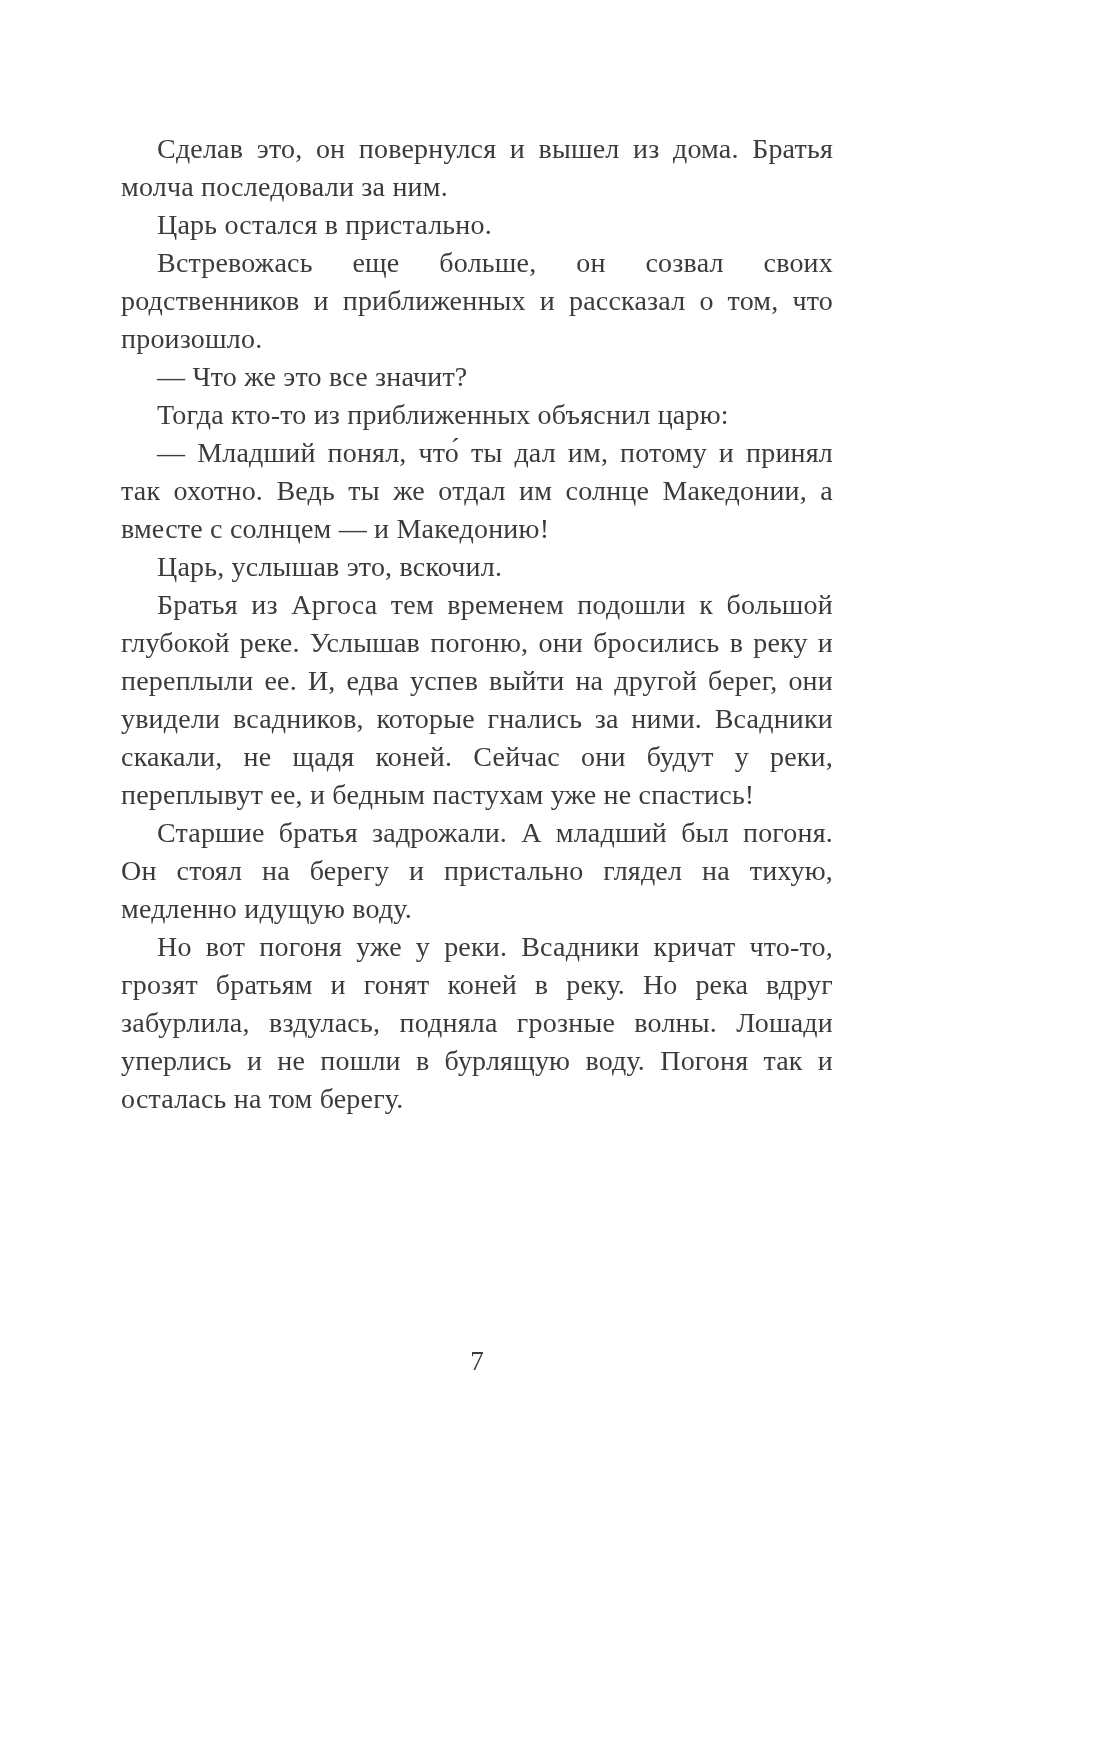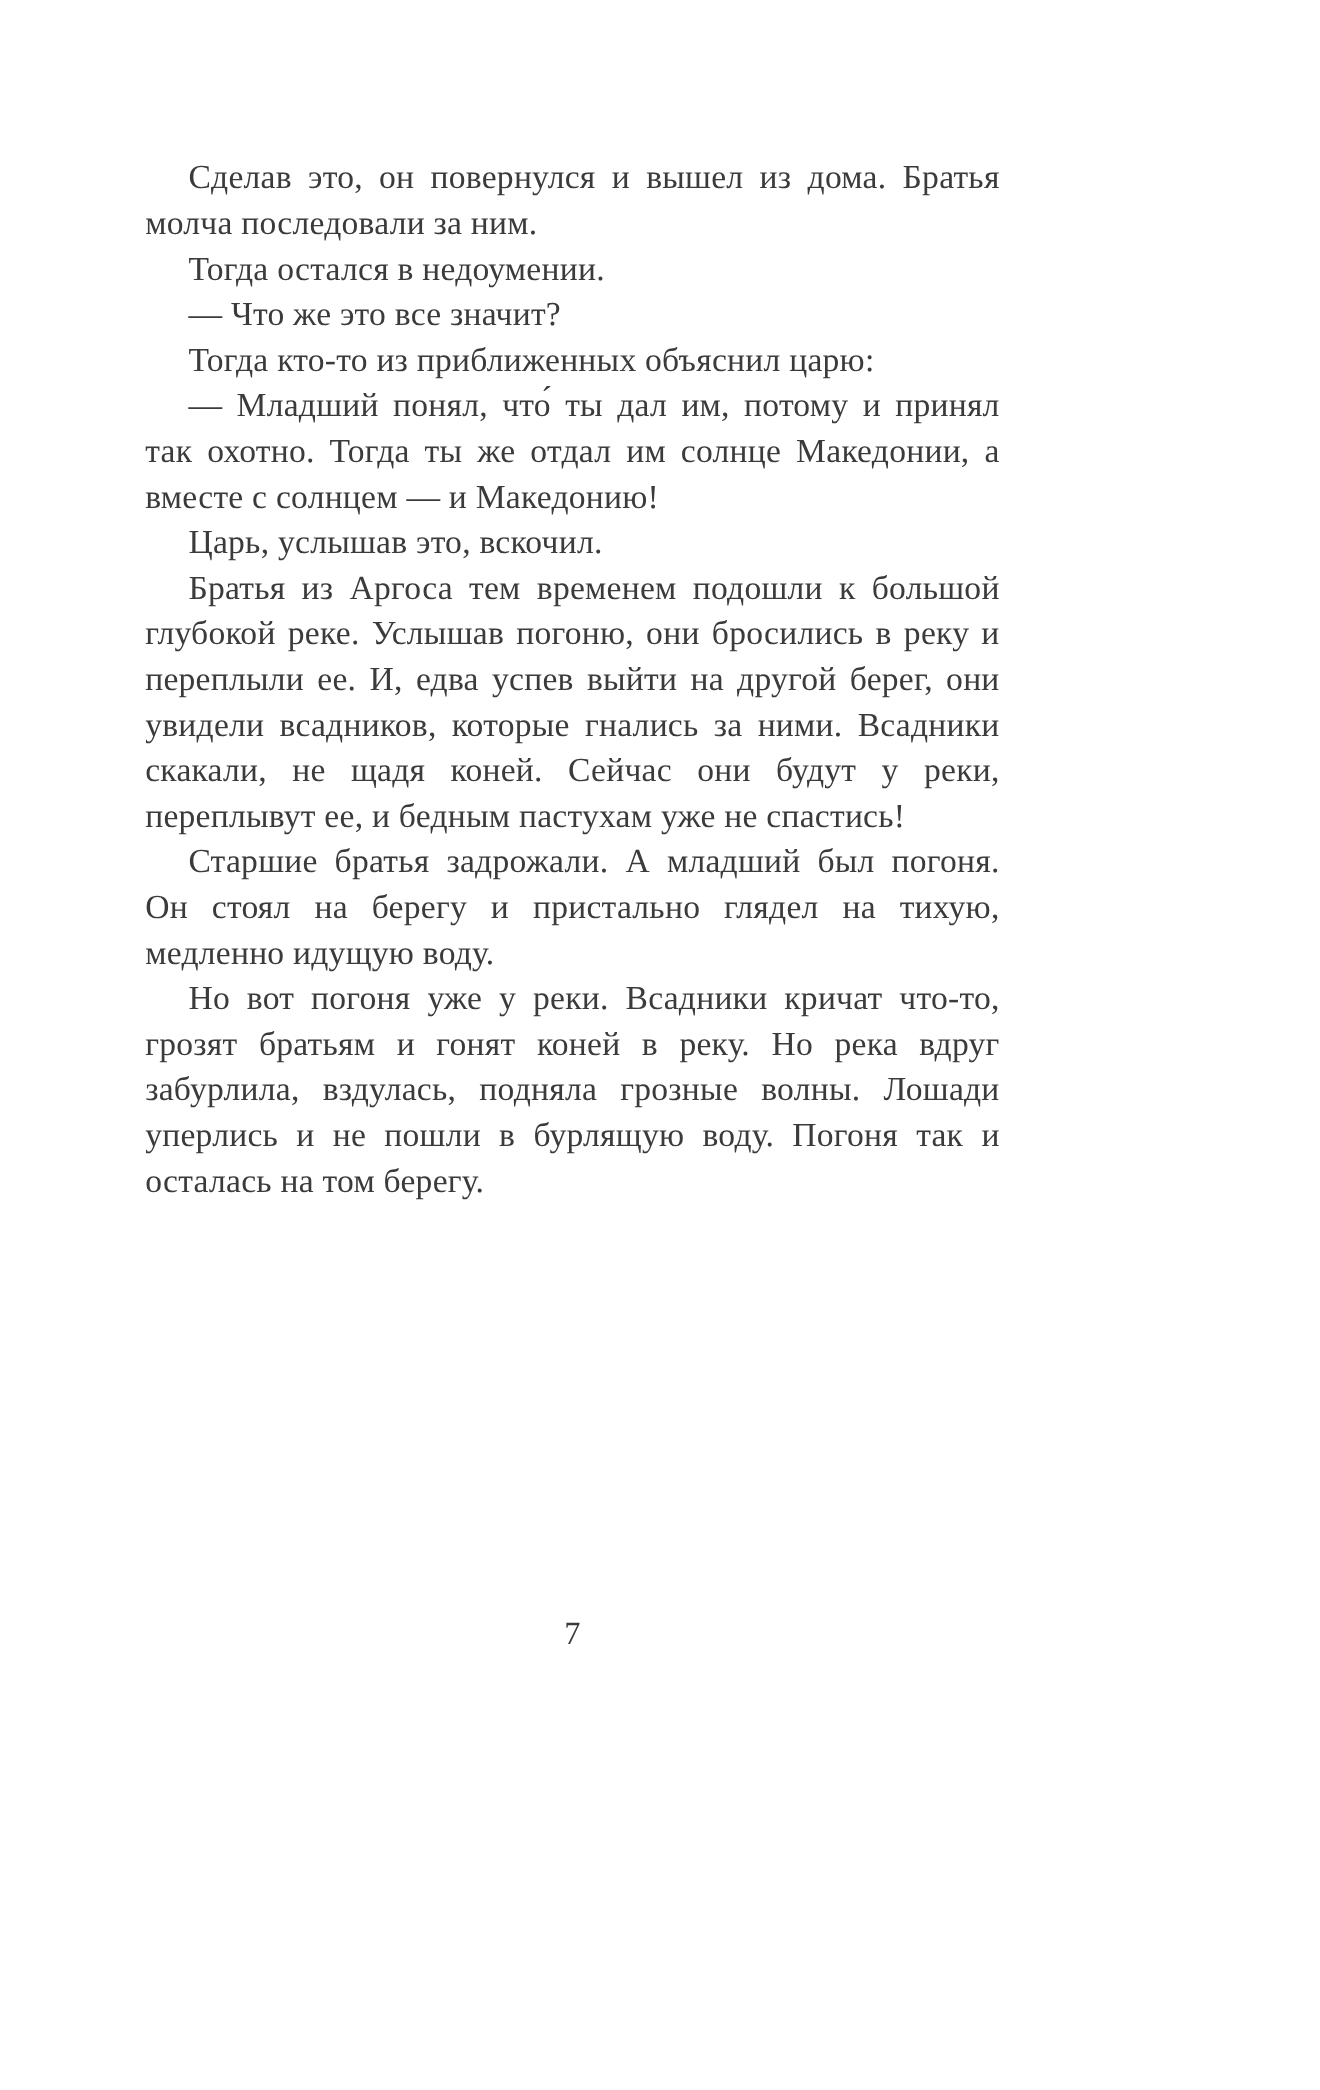--- a/index.html
+++ b/index.html
@@ -41,23 +41,24 @@
     line-height: 38px;
     color: #3b3b3b;
   }
 </style>
 </head>
 <body>
 
 <div class="page">
   <div class="text-block">
     <p>Сделав это, он повернулся и вышел из дома. Братья молча последовали за ним.</p>
-    <p>Тогда остался в недоумении.</p>
+    <p>Царь остался в пристально.</p>
+    <p>Встревожась еще больше, он созвал своих родственников и приближенных и рассказал о том, что произошло.</p>
     <p>— Что же это все значит?</p>
     <p>Тогда кто-то из приближенных объяснил царю:</p>
-    <p>— Младший понял, что́ ты дал им, потому и принял так охотно. Тогда ты же отдал им солнце Македонии, а вместе с солнцем — и Македонию!</p>
+    <p>— Младший понял, что́ ты дал им, потому и принял так охотно. Ведь ты же отдал им солнце Македонии, а вместе с солнцем — и Македонию!</p>
     <p>Царь, услышав это, вскочил.</p>
     <p>Братья из Аргоса тем временем подошли к большой глубокой реке. Услышав погоню, они бросились в реку и переплыли ее. И, едва успев выйти на другой берег, они увидели всадников, которые гнались за ними. Всадники скакали, не щадя коней. Сейчас они будут у реки, переплывут ее, и бедным пастухам уже не спастись!</p>
     <p>Старшие братья задрожали. А младший был погоня. Он стоял на берегу и пристально глядел на тихую, медленно идущую воду.</p>
     <p>Но вот погоня уже у реки. Всадники кричат что-то, грозят братьям и гонят коней в реку. Но река вдруг забурлила, вздулась, подняла грозные волны. Лошади уперлись и не пошли в бурлящую воду. Погоня так и осталась на том берегу.</p>
   </div>
   <div class="page-number">7</div>
 </div>
 
 </body></html>

